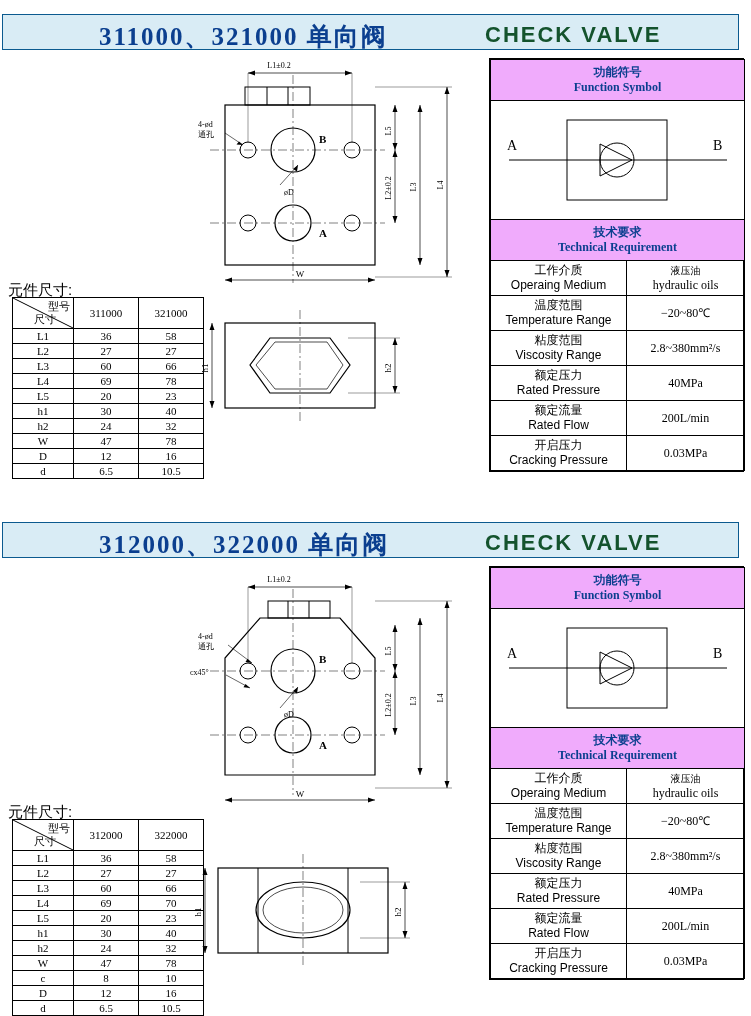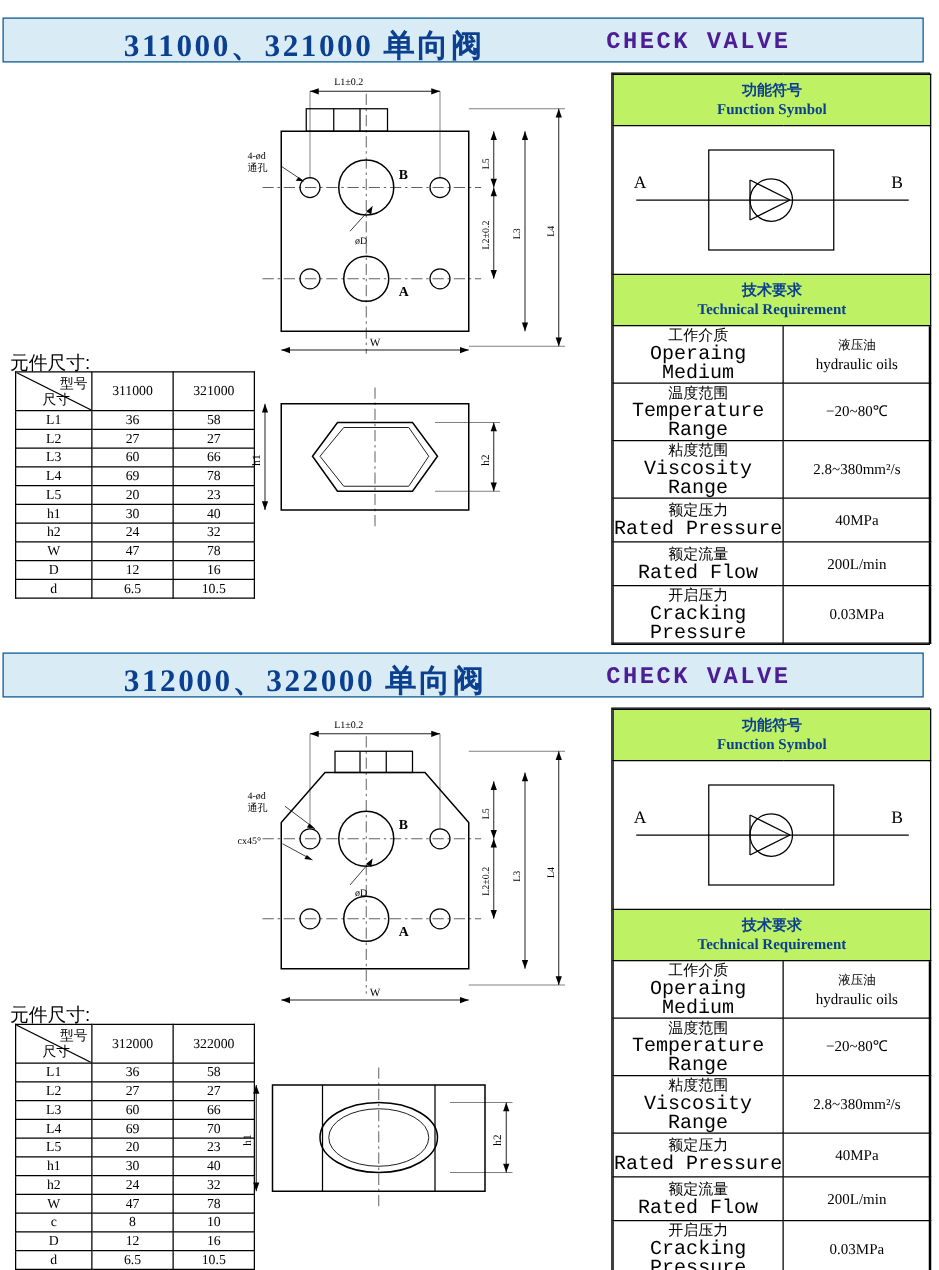--- a/index.html
+++ b/index.html
@@ -21,38 +21,38 @@
     background:#d9ecf5;border:1px solid #0b5a8f;
     box-sizing:border-box;
   }
   .titlebar .cn{
     position:absolute;left:96px;top:5px;
     font-size:25px;letter-spacing:2px;color:#0b3f8f;
     font-family:"Liberation Serif", serif;font-weight:bold;
   }
   .titlebar .en{
     position:absolute;left:482px;top:7px;
-    font-size:19px;letter-spacing:2px;color:#4c1d95;
-    font-family:Liberation Mono, monospace;font-weight:bold;
+    font-size:22px;letter-spacing:2px;color:#14532d;
+    font-family:Liberation Sans, sans-serif;font-weight:bold;
   }
 
   
   .infotable{
     position:absolute;width:255px;border:1px solid #000;box-sizing:border-box;
     border-collapse:collapse;
   }
   table.it{border-collapse:collapse;width:100%;}
   table.it td{border:1px solid #000;padding:0;text-align:center;vertical-align:middle;}
-  .hdr{background:#bef264;height:40px;}
+  .hdr{background:#f0abfc;height:40px;}
   .hdr .cn{font-size:12px;font-weight:bold;color:#0b3f8f;line-height:15px;}
   .hdr .en{font-size:12px;font-weight:bold;color:#0b3f8f;line-height:15px;font-family:"Liberation Serif",serif;}
   .symcell{height:118px;background:#fff;}
   .rowlabel{width:135px;height:34px;}
   .rowlabel .cn{font-size:12px;line-height:15px;}
-  .rowlabel .en{font-size:16px;line-height:15px;font-family:Liberation Mono, monospace;}
+  .rowlabel .en{font-size:12px;line-height:15px;font-family:Liberation Sans, sans-serif;}
   .rowval{font-size:12px;line-height:15px;font-family:"Liberation Serif",serif;}
   .rowval .cn{font-size:10px;line-height:15px;font-family:"Liberation Sans",sans-serif;}
 
   
   .dimtitle{position:absolute;font-size:15px;}
   table.dim{border-collapse:collapse;position:absolute;}
   table.dim td{border:1px solid #000;font-size:11px;text-align:center;height:14px;padding:0 2px;
     font-family:"Liberation Serif", serif;}
   table.dim td.hcell{height:30px;position:relative;padding:0;width:60px;}
   table.dim td.col{width:60px;}

